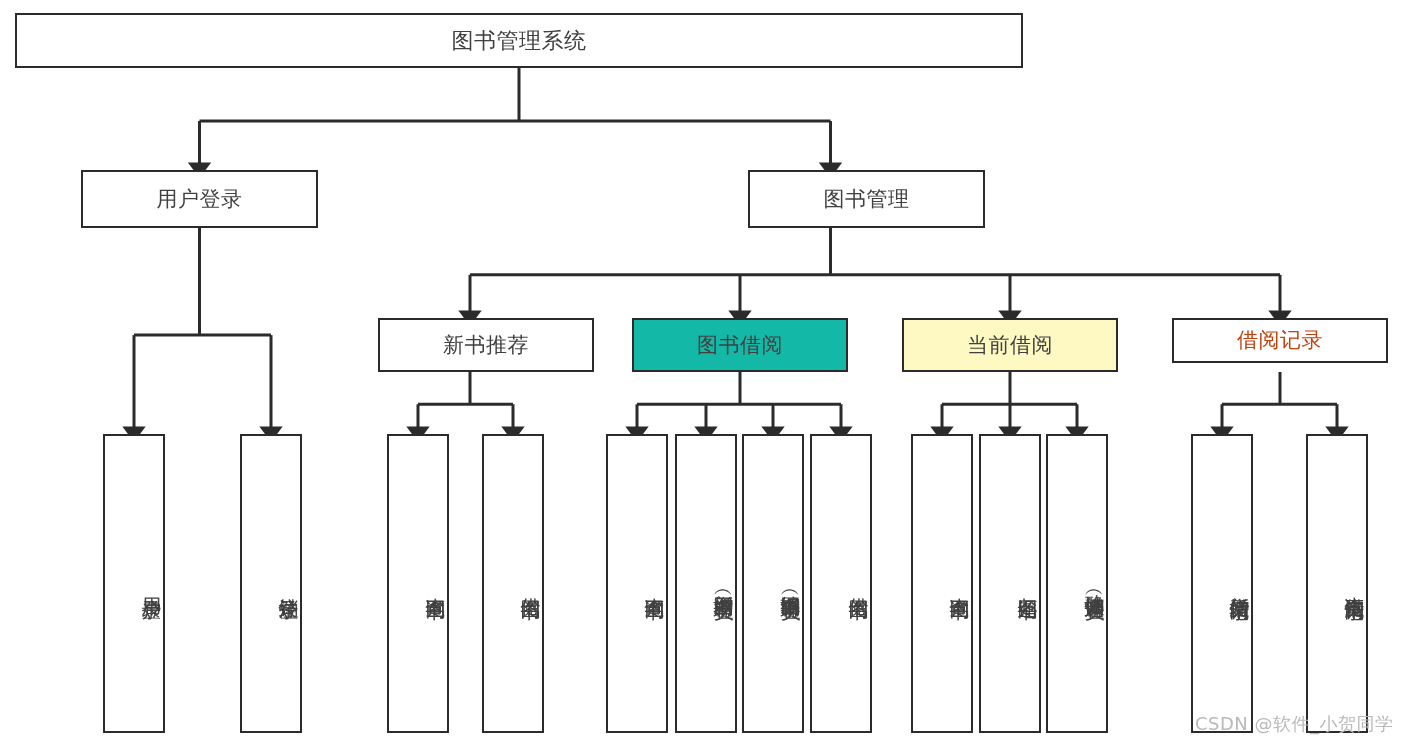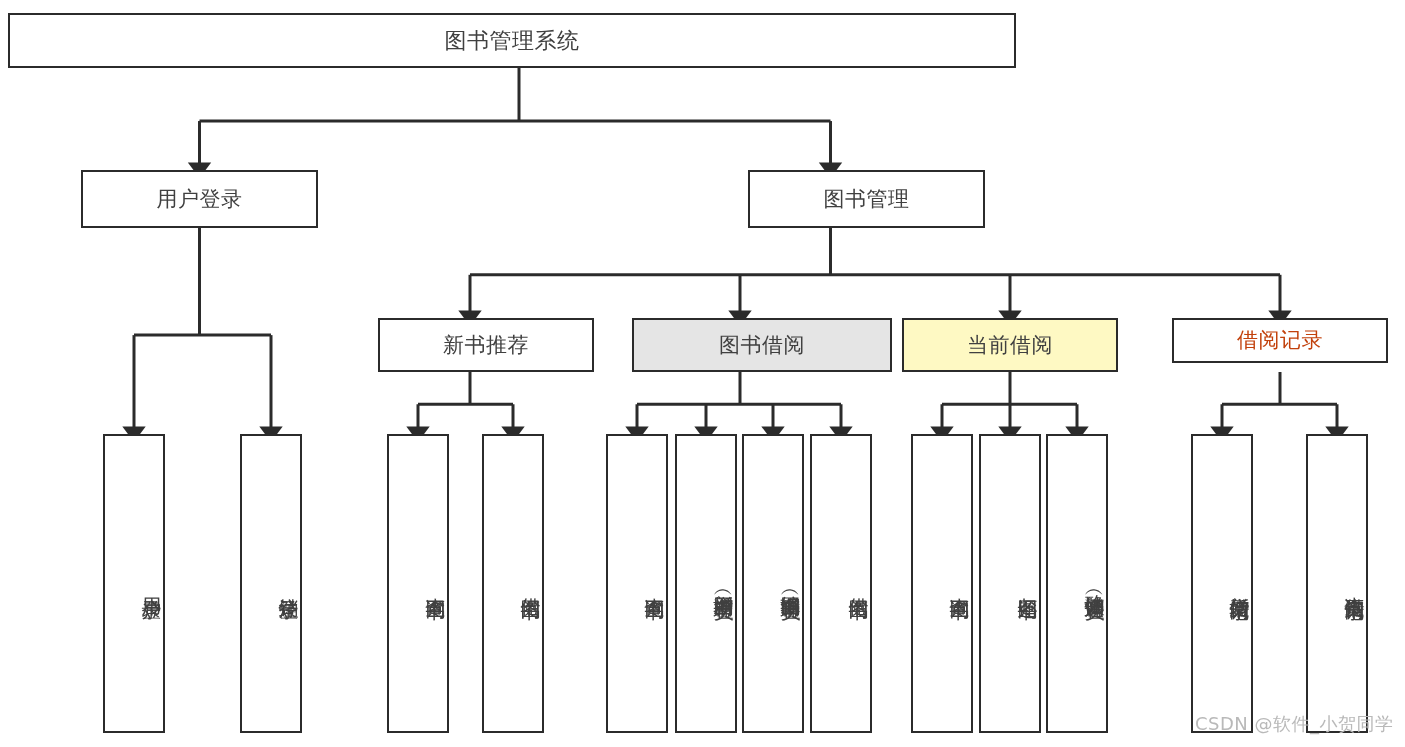--- a/index.html
+++ b/index.html
@@ -106,33 +106,33 @@
         <path d="M1010,404.24 L1010,433" marker-end="url(#arrowhead)"></path>
         <path d="M1077,404.24 L1077,433" marker-end="url(#arrowhead)"></path>
         <path d="M1280,372 L1280,404.24"></path>
         <path d="M1222,404.24 L1337,404.24"></path>
         <path d="M1222,404.24 L1222,433" marker-end="url(#arrowhead)"></path>
         <path d="M1337,404.24 L1337,433" marker-end="url(#arrowhead)"></path>
       </g>
   </svg>
 
   <div id="node-layer">
-      <div class="node horizontal root" style="left: 8px; top: 13px; width: 1008px; height: 55px; border-color: rgb(43, 43, 43); background: rgb(255, 255, 255); color: rgb(64, 64, 64);">
+      <div class="node horizontal root" style="left: 15px; top: 13px; width: 1008px; height: 55px; border-color: rgb(43, 43, 43); background: rgb(255, 255, 255); color: rgb(64, 64, 64);">
         <span>图书管理系统</span>
       </div>
       <div class="node horizontal" style="left: 81px; top: 170px; width: 237px; height: 58px; border-color: rgb(43, 43, 43); background: rgb(255, 255, 255); color: rgb(64, 64, 64);">
         <span>用户登录</span>
       </div>
       <div class="node horizontal" style="left: 748px; top: 170px; width: 237px; height: 58px; border-color: rgb(43, 43, 43); background: rgb(255, 255, 255); color: rgb(64, 64, 64);">
         <span>图书管理</span>
       </div>
       <div class="node horizontal" style="left: 378px; top: 318px; width: 216px; height: 54px; border-color: rgb(43, 43, 43); background: rgb(255, 255, 255); color: rgb(64, 64, 64);">
         <span>新书推荐</span>
       </div>
-      <div class="node horizontal" style="left: 632px; top: 318px; width: 260px; height: 54px; border-color: rgb(43, 43, 43); background: #e5e5e5; color: rgb(64, 64, 64);">
+      <div class="node horizontal" style="left: 632px; top: 318px; width: 216px; height: 54px; border-color: rgb(43, 43, 43); background: #14b8a6; color: rgb(64, 64, 64);">
         <span>图书借阅</span>
       </div>
       <div class="node horizontal" style="left: 902px; top: 318px; width: 216px; height: 54px; border-color: rgb(43, 43, 43); background: #fef9c3; color: rgb(64, 64, 64);">
         <span>当前借阅</span>
       </div>
       <div class="node horizontal" style="left: 1172px; top: 318px; width: 216px; height: 45px; border-color: rgb(43, 43, 43); background: rgb(255, 255, 255); color: #c2410c;">
         <span>借阅记录</span>
       </div>
       <div class="node vertical" style="left: 103px; top: 434px; width: 62px; height: 299px; border-color: rgb(43, 43, 43); background: rgb(255, 255, 255); color: rgb(64, 64, 64);">
         <span>用户登录</span>

